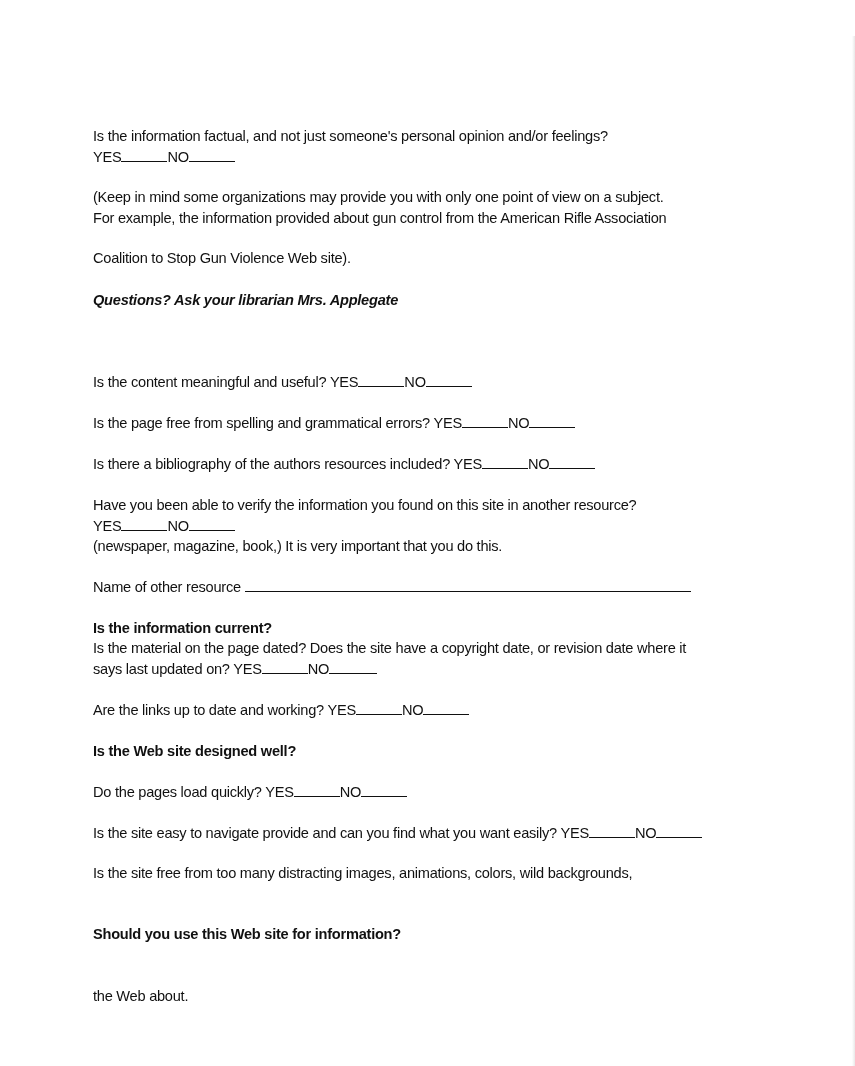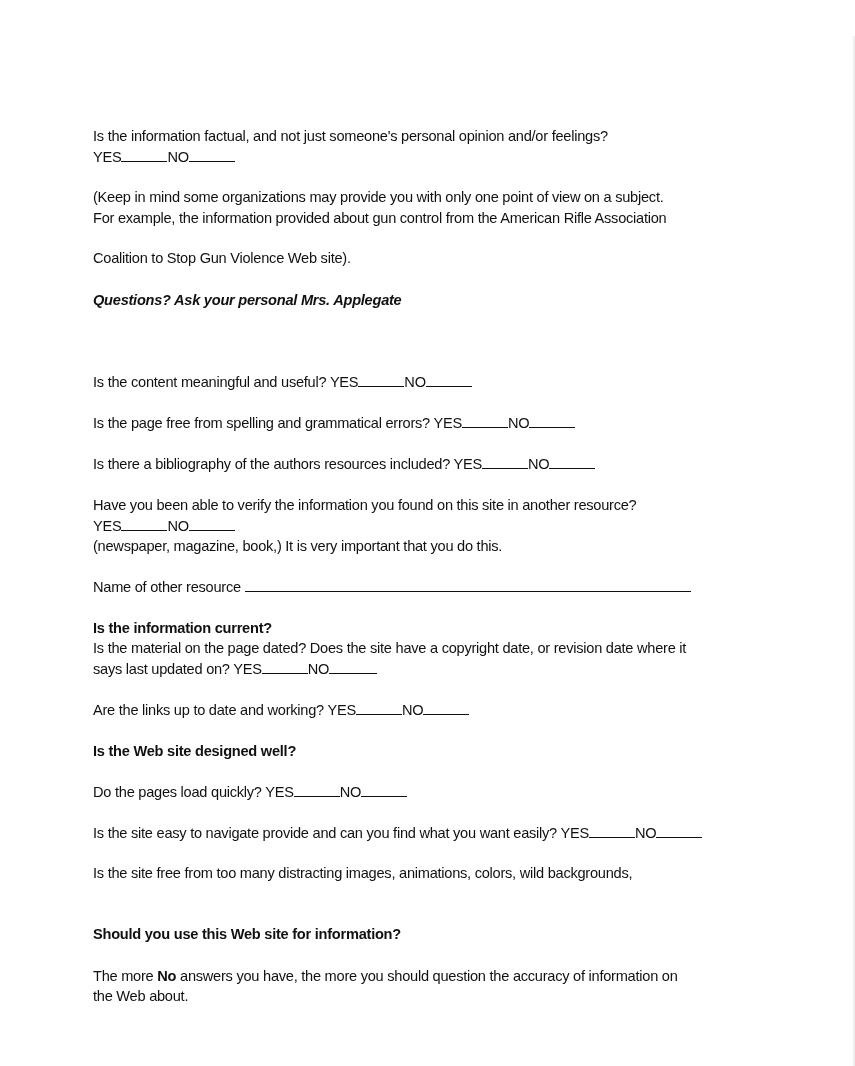--- a/index.html
+++ b/index.html
@@ -30,21 +30,21 @@
     <span>Is the information factual, and not just someone's personal opinion and/or feelings?</span>
   </div>
   <div class="line" style="top:111px">
     <span>YES</span><span class="blank w5"></span><span>NO</span><span class="blank w5"></span>
   </div>
 
   <div class="line" style="top:151px"><span>(Keep in mind some organizations may provide you with only one point of view on a subject.</span></div>
   <div class="line" style="top:172px"><span>For example, the information provided about gun control from the American Rifle Association</span></div>
   <div class="line" style="top:212px"><span>Coalition to Stop Gun Violence Web site).</span></div>
 
-  <div class="line bi" style="top:254px"><span>Questions?  Ask your personal Mrs. Applegate</span></div>
+  <div class="line bi" style="top:254px"><span>Questions?  Ask your librarian Mrs. Applegate</span></div>
 
 
   <div class="line" style="top:336px">
     <span>Is the content meaningful and useful? </span><span>YES</span><span class="blank w5"></span><span>NO</span><span class="blank w5"></span>
   </div>
 
   <div class="line" style="top:377px">
     <span>Is the page free from spelling and grammatical errors? </span><span>YES</span><span class="blank w5"></span><span>NO</span><span class="blank w5"></span>
   </div>
 
@@ -79,20 +79,17 @@
   </div>
 
   <div class="line" style="top:787px">
     <span>Is the site easy to navigate provide and can you find what you want easily? </span><span>YES</span><span class="blank w5"></span><span>NO</span><span class="blank w5"></span>
   </div>
 
   <div class="line" style="top:827px"><span>Is the site free from too many distracting images, animations, colors, wild backgrounds,</span></div>
 
   <div class="line b" style="top:888px"><span>Should you use this Web site for information?</span></div>
 
-  <div class="line" style="top:930px">
-    <span>The more </span><span class="b">No</span><span> answers you have, the more you should question the accuracy of information on</span>
-  </div>
   <div class="line" style="top:950px"><span>the Web about.</span></div>
 
   <div class="pagenum">25</div>
   <div class="scanedge"></div>
 </div>
 
 </body></html>

